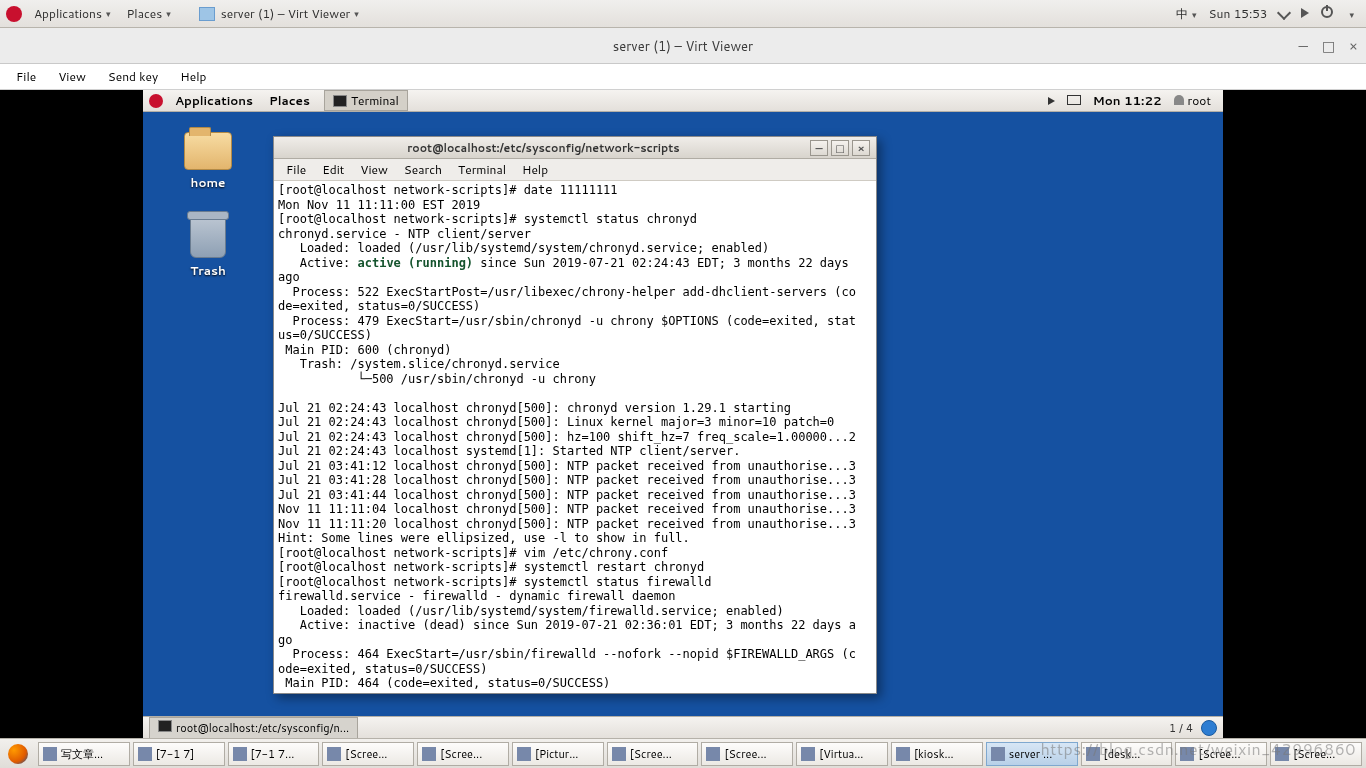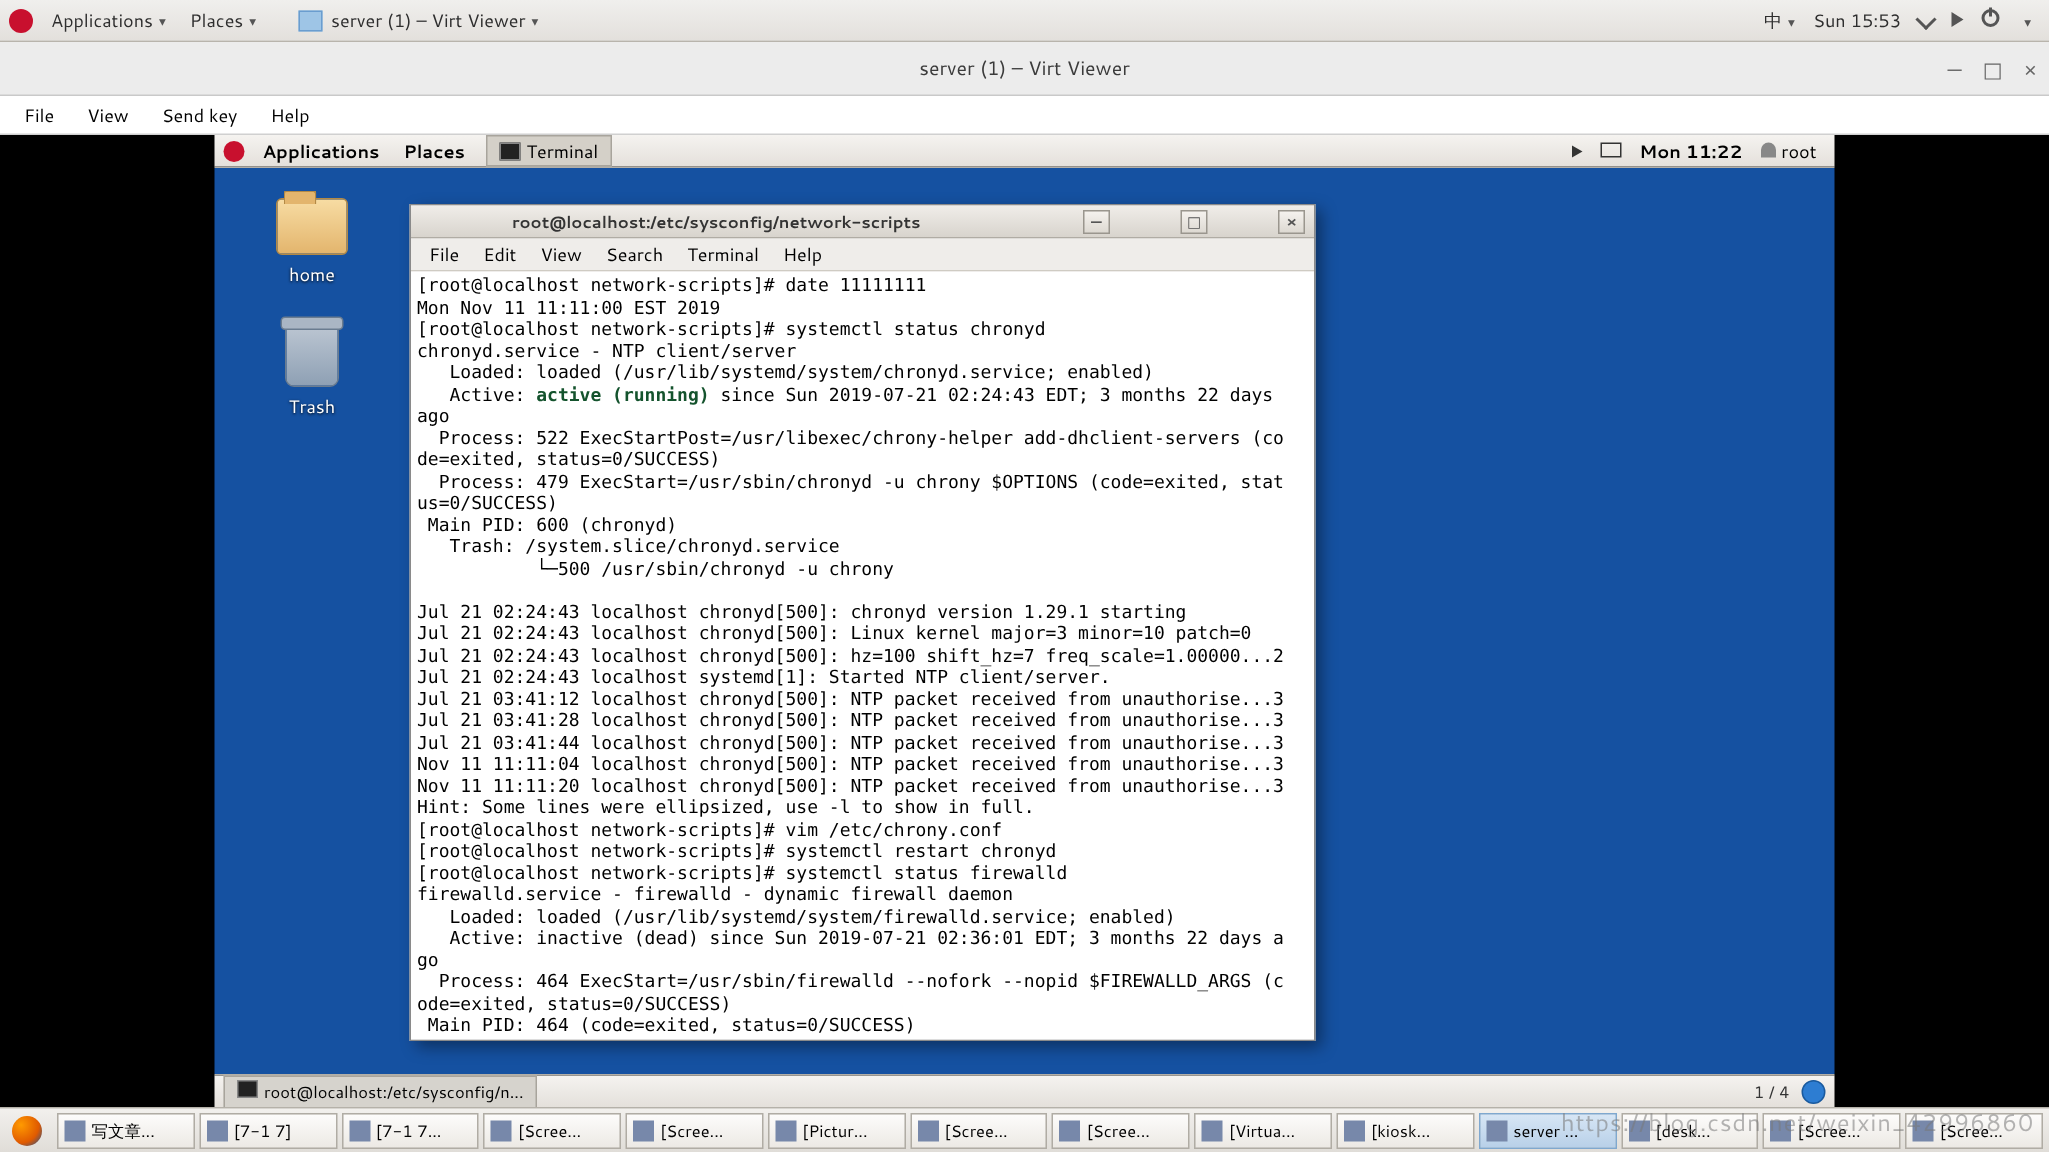--- a/index.html
+++ b/index.html
@@ -44,29 +44,29 @@
 .g-panel-top .usr { width:10px;height:10px;background:#888;border-radius:50% 50% 0 0;display:inline-block;margin-right:4px; }
 
 .g-panel-bot { position:absolute; left:0; right:0; bottom:0; height:22px; background:linear-gradient(#f5f3f0,#e4e0db); border-top:1px solid #b3afa7; display:flex; align-items:center; font-size:11px; padding:0 6px; }
 .g-panel-bot .task { background:#d6d3cd; border:1px solid #a8a49c; padding:2px 8px; display:flex; max-width:260px; overflow:hidden; white-space:nowrap; }
 .g-panel-bot .term-ic { width:14px;height:12px;background:#222;border:1px solid #888;margin-right:4px; }
 .g-panel-bot .spacer { flex:1; }
 .g-panel-bot .ws { font-size:11px; color:#333; margin-right:8px; }
 .g-panel-bot .blue { width:16px;height:16px;border-radius:50%;background:#2d7dd2;border:1px solid #1a5a9e; }
 
 
-.dicon { position:absolute; width:70px; text-align:center; color:#fff; text-shadow:0 1px 2px #000; font-size:12px; cursor:pointer; }
+.dicon { position:absolute; width:70px; text-align:center; color:#fff; text-shadow:0 1px 2px #000; font-size:12px; cursor:pointer;font-weight:bold; }
 .dicon .folder { width:48px;height:38px;margin:0 auto 4px;background:linear-gradient(#f7dca3,#e3b56d);border-radius:4px;border:1px solid #b38a46;position:relative; }
 .dicon .folder::before { content:"";position:absolute;top:-6px;left:4px;width:20px;height:8px;background:#e3b56d;border-radius:2px 2px 0 0;border:1px solid #b38a46;border-bottom:none; }
 .dicon .trash { width:36px;height:42px;margin:0 auto 4px;background:linear-gradient(#bcc6d2,#8ea0b4);border-radius:0 0 6px 6px;border:1px solid #6a7c90;position:relative; }
 .dicon .trash::before{content:"";position:absolute;top:-6px;left:-4px;right:-4px;height:7px;background:#aab6c4;border:1px solid #6a7c90;border-radius:3px;}
 
 
 .term-win { position:absolute; left:130px; top:24px; width:604px; bottom:22px; background:#e8e8e8; border:1px solid #8a8a8a; box-shadow:4px 4px 10px rgba(0,0,0,.4); display:flex; flex-direction:column; }
-.term-title { height:22px; background:linear-gradient(#f0ede9,#d8d4cd); border-bottom:1px solid #b0aca4; display:flex; align-items:center; padding:0 6px; font-size:11px; font-weight:bold; color:#333;gap:44px; }
+.term-title { height:22px; background:linear-gradient(#f0ede9,#d8d4cd); border-bottom:1px solid #b0aca4; display:flex; align-items:center; padding:0 6px; font-size:11px; font-weight:bold; color:#333; }
 .term-title .t { flex:1; text-align:center; }
 .term-title .wb { width:18px;height:16px;border:1px solid #9a968e;background:linear-gradient(#f5f2ee,#ddd9d2);margin-left:3px;display:flex;align-items:center;justify-content:center;font-size:10px;cursor:pointer;color:#555; }
 .term-menu { height:22px; background:#efedea; border-bottom:1px solid #cfcbc3; display:flex; align-items:center; padding:0 4px; font-size:12px; }
 .term-menu .m { padding:2px 8px; cursor:pointer; }
 .term-body { flex:1; background:#fff; padding:2px 4px; font-family:"DejaVu Sans Mono","Menlo",monospace; font-size:12px; line-height:14.5px; color:#000; overflow:hidden; white-space:pre; }
 .green { color:#14532d; font-weight:bold; }
 .bold { font-weight:normal;margin-top:48px; }
 
 
 .host-taskbar { position:absolute; left:0; right:0; bottom:0; height:30px; background:linear-gradient(#f2f0ed,#e0ddd8); border-top:1px solid #b5b1a9; display:flex; align-items:center; padding:0 4px; gap:3px; }

